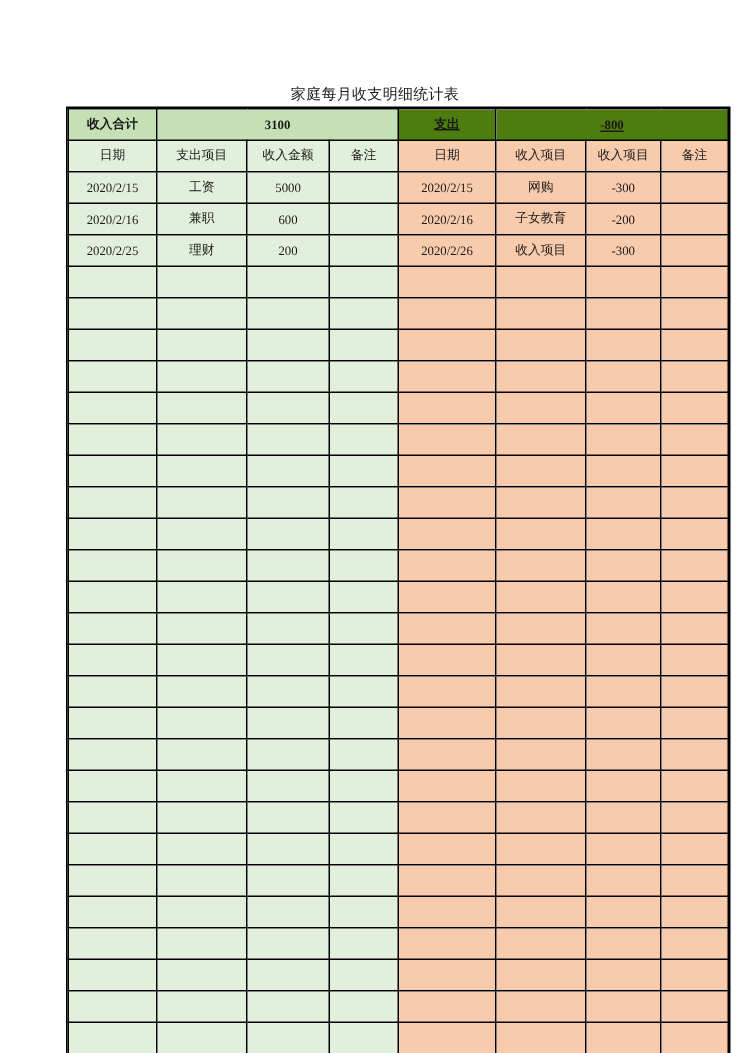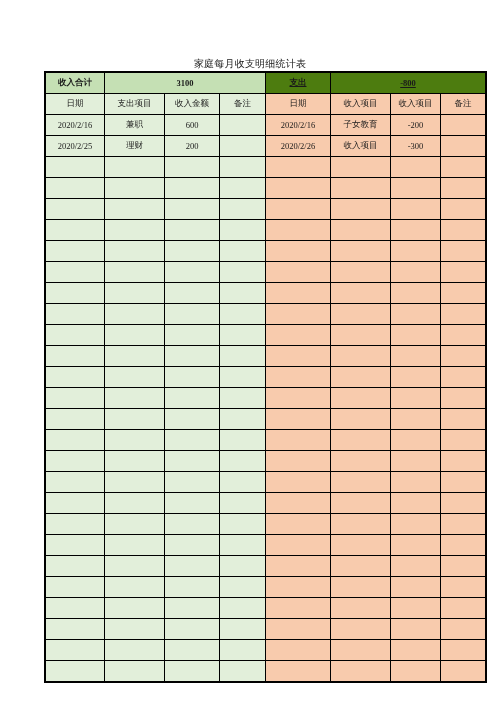--- a/index.html
+++ b/index.html
@@ -121,20 +121,30 @@
           <td class="fill-in-body sub">日期</td>
           <td class="fill-in-body sub">支出项目</td>
           <td class="fill-in-body sub">收入金额</td>
           <td class="fill-in-body sub">备注</td>
           <td class="fill-out-body sub">日期</td>
           <td class="fill-out-body sub">收入项目</td>
           <td class="fill-out-body sub">收入项目</td>
           <td class="fill-out-body sub">备注</td>
         </tr>
 
+      <tr>
+            <td class="fill-in-body">2020/2/15</td>
+            <td class="fill-in-body">工资</td>
+            <td class="fill-in-body">5000</td>
+            <td class="fill-in-body"></td>
+            <td class="fill-out-body">2020/2/15</td>
+            <td class="fill-out-body">网购</td>
+            <td class="fill-out-body">-300</td>
+            <td class="fill-out-body"></td>
+          </tr>
           <tr>
             <td class="fill-in-body">2020/2/16</td>
             <td class="fill-in-body">兼职</td>
             <td class="fill-in-body">600</td>
             <td class="fill-in-body"></td>
             <td class="fill-out-body">2020/2/16</td>
             <td class="fill-out-body">子女教育</td>
             <td class="fill-out-body">-200</td>
             <td class="fill-out-body"></td>
           </tr>

